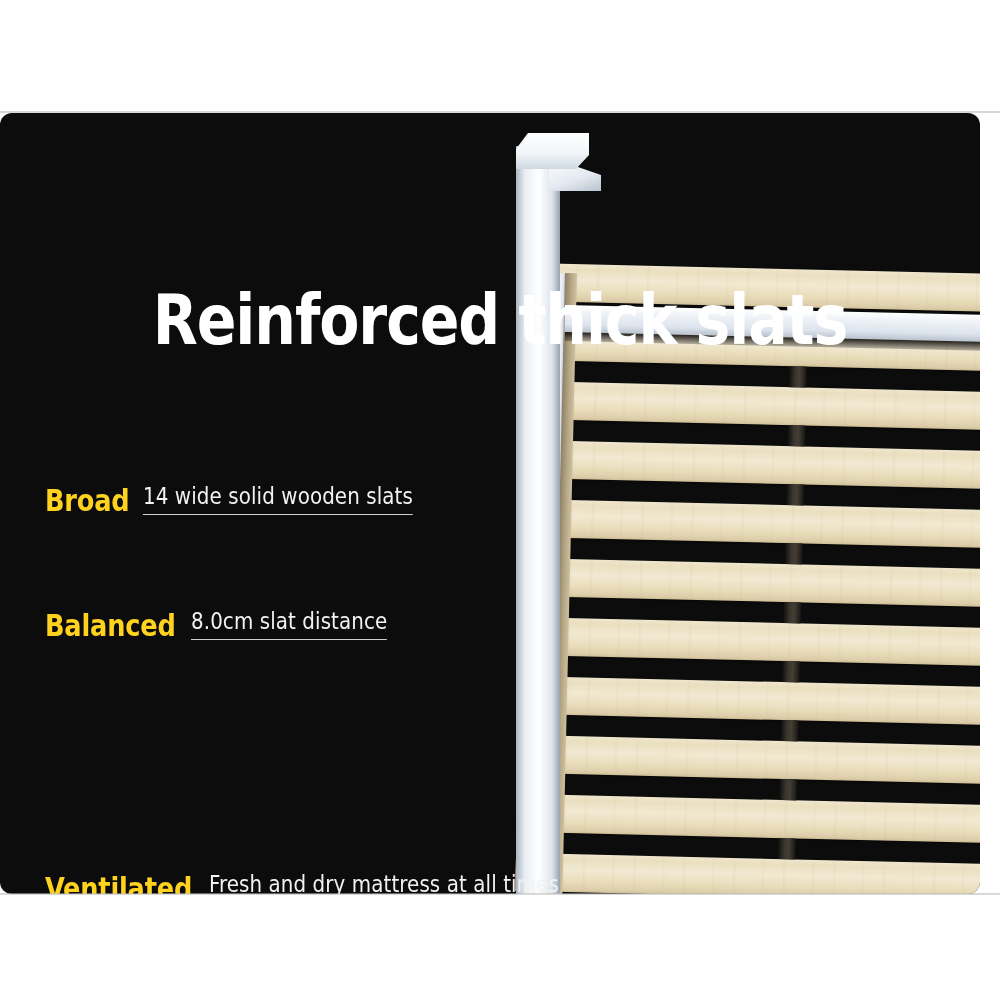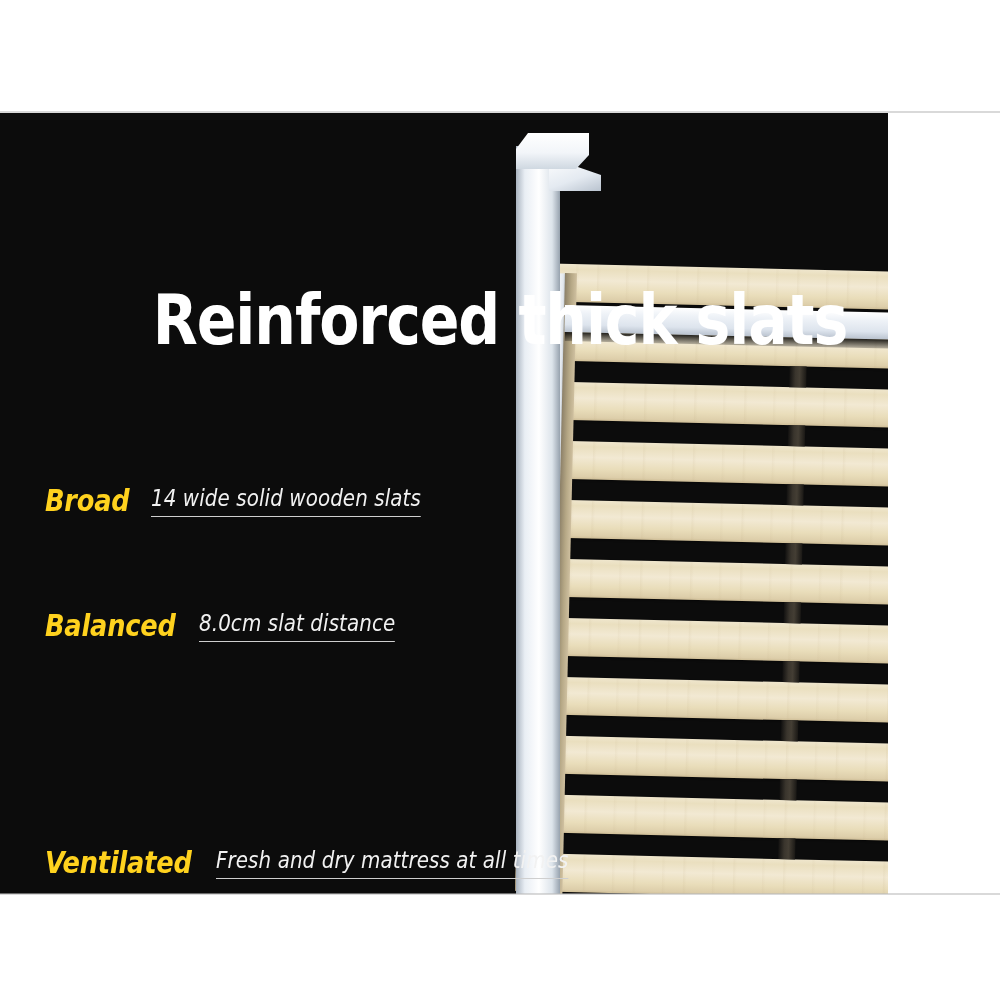--- a/index.html
+++ b/index.html
@@ -7,45 +7,44 @@
     width:1000px;height:1000px;overflow:hidden;position:relative;
     font-family:"Liberation Sans", sans-serif;
     -webkit-font-smoothing:antialiased;
   }
 
   
   #page{position:absolute;inset:0;background:#ffffff;}
 
   
   #banner{
-    position:absolute;left:0;top:113px;width:888px;height:781px;
-    background:#0c0c0c;overflow:hidden;
+    position:absolute;left:0;top:113px;width:980px;height:781px;
+    background:#0c0c0c;overflow:hidden;border-radius:12px;
   }
 
   
   #headline{
     position:absolute;left:0;top:172px;width:1000px;
     text-align:center;
     color:#ffffff;
     font-family:"DejaVu Sans Condensed","Liberation Sans", sans-serif;
     font-weight:700;
     font-size:70px;
     letter-spacing:-1.2px;
     line-height:1;
     transform:scaleX(0.93);
     transform-origin:center top;
     white-space:nowrap;
   }
 
   
   .feature{
     position:absolute;left:45px;
-    display:flex;align-items:center;gap:17px;
+    display:flex;align-items:flex-start;gap:9px;
     white-space:nowrap;
-    font-style:italic;
   }
   .feature .f-key{
     color:#ffd21e;
     font-family:"DejaVu Sans Condensed","Liberation Sans", sans-serif;
     font-weight:700;
     font-size:30px;
     letter-spacing:-0.2px;
     transform:scaleX(0.95);
     transform-origin:left bottom;
   }
@@ -56,21 +55,21 @@
     font-size:23px;
     letter-spacing:0.1px;
     border-bottom:1.6px solid #cfcfcf;
     padding-bottom:5px;
     transform:scaleX(0.96);
     transform-origin:left bottom;
   }
   #feature-0{top:370px;}
   #feature-1{top:495px;}
   #feature-2{top:620px;}
-  #feature-3{top:732px;}
+  #feature-3{top:758px;}
 
   
   #bed{
     position:absolute;left:505px;top:0px;width:495px;height:781px;
     overflow:hidden;
   }
   
   #bedstage{position:absolute;left:0;top:0;width:495px;height:781px;}
 
   

